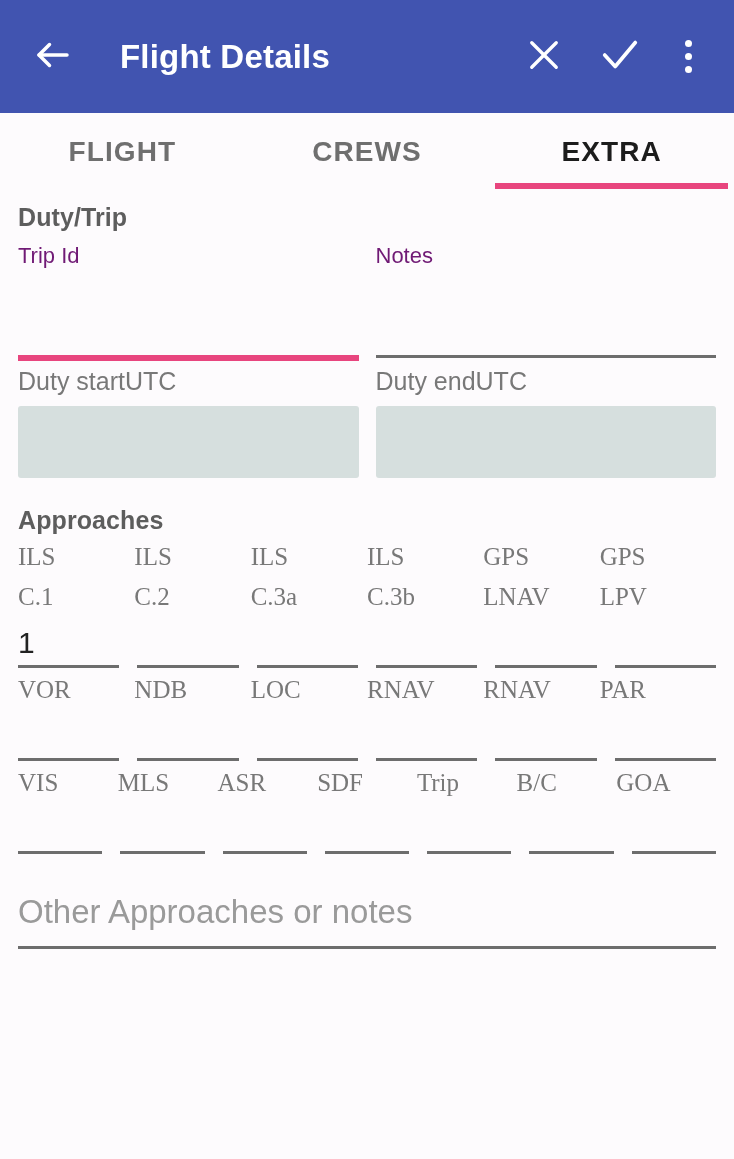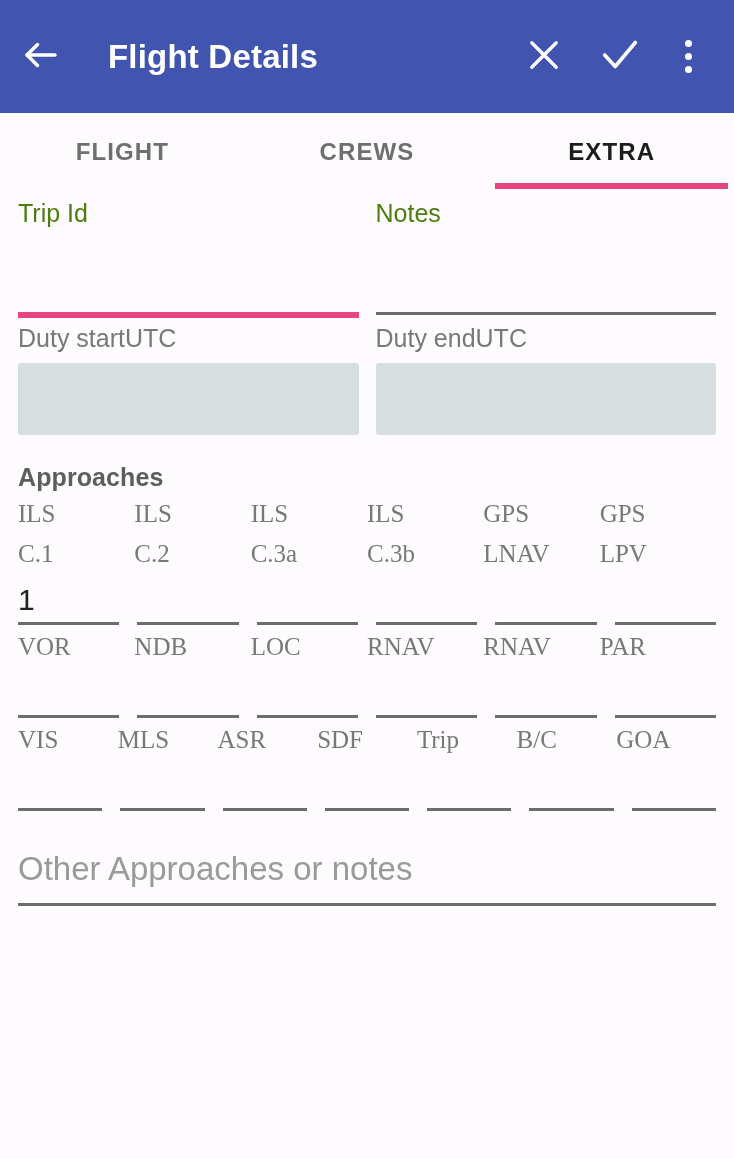--- a/index.html
+++ b/index.html
@@ -11,21 +11,21 @@
     font-family: "Liberation Sans", sans-serif;
     overflow: hidden;
   }
 
   
   .appbar {
     height: 113px;
     background: #4154b0;
     display: flex;
     align-items: center;
-    padding: 0 18px 0 14px;
+    padding: 0 18px 0 26px;
     position: relative;
   }
   .back-btn {
     width: 54px; height: 54px;
     display: flex; align-items: center; justify-content: center;
     flex: 0 0 auto;
     cursor: pointer;
   }
   .appbar-title {
     color: #ffffff;
@@ -55,21 +55,21 @@
     height: 76px;
     display: flex;
     background: #fdfbfd;
     position: relative;
   }
   .tab {
     flex: 1 1 0;
     display: flex;
     align-items: center;
     justify-content: center;
-    font-size: 24px;
+    font-size: 28px;
     font-weight: bold;
     letter-spacing: 1.1px;
     color: #6f6f6f;
     cursor: pointer;
     position: relative;
     padding-top: 2px;
   }
   .tab.active { color: #1c1c1c; }
   .tab.active::after {
     content: "";
@@ -96,22 +96,22 @@
   .trip-row {
     display: flex;
     gap: 17px;
     margin-top: 2px;
   }
   .field {
     flex: 1 1 0;
     min-width: 0;
   }
   .field-label {
-    font-size: 25px;
-    color: #4d7c0f;
+    font-size: 22px;
+    color: #701a75;
     line-height: 44px;
     white-space: nowrap;
   }
   .field-input {
     height: 77px;
   }
   .underline {
     height: 3px;
     background: #6d6d6d;
     width: 100%;
@@ -256,20 +256,21 @@
 </div>
 
 <div class="tabs">
   <div class="tab">FLIGHT</div>
   <div class="tab">CREWS</div>
   <div class="tab active">EXTRA</div>
 </div>
 
 <div class="content">
 
+  <div class="section-title">Duty/Trip</div>
 
   <div class="trip-row">
     <div class="field">
       <div class="field-label">Trip Id</div>
       <div class="field-input"></div>
       <div class="underline focused"></div>
     </div>
 
     <div class="field">
       <div class="field-label">Notes</div>

